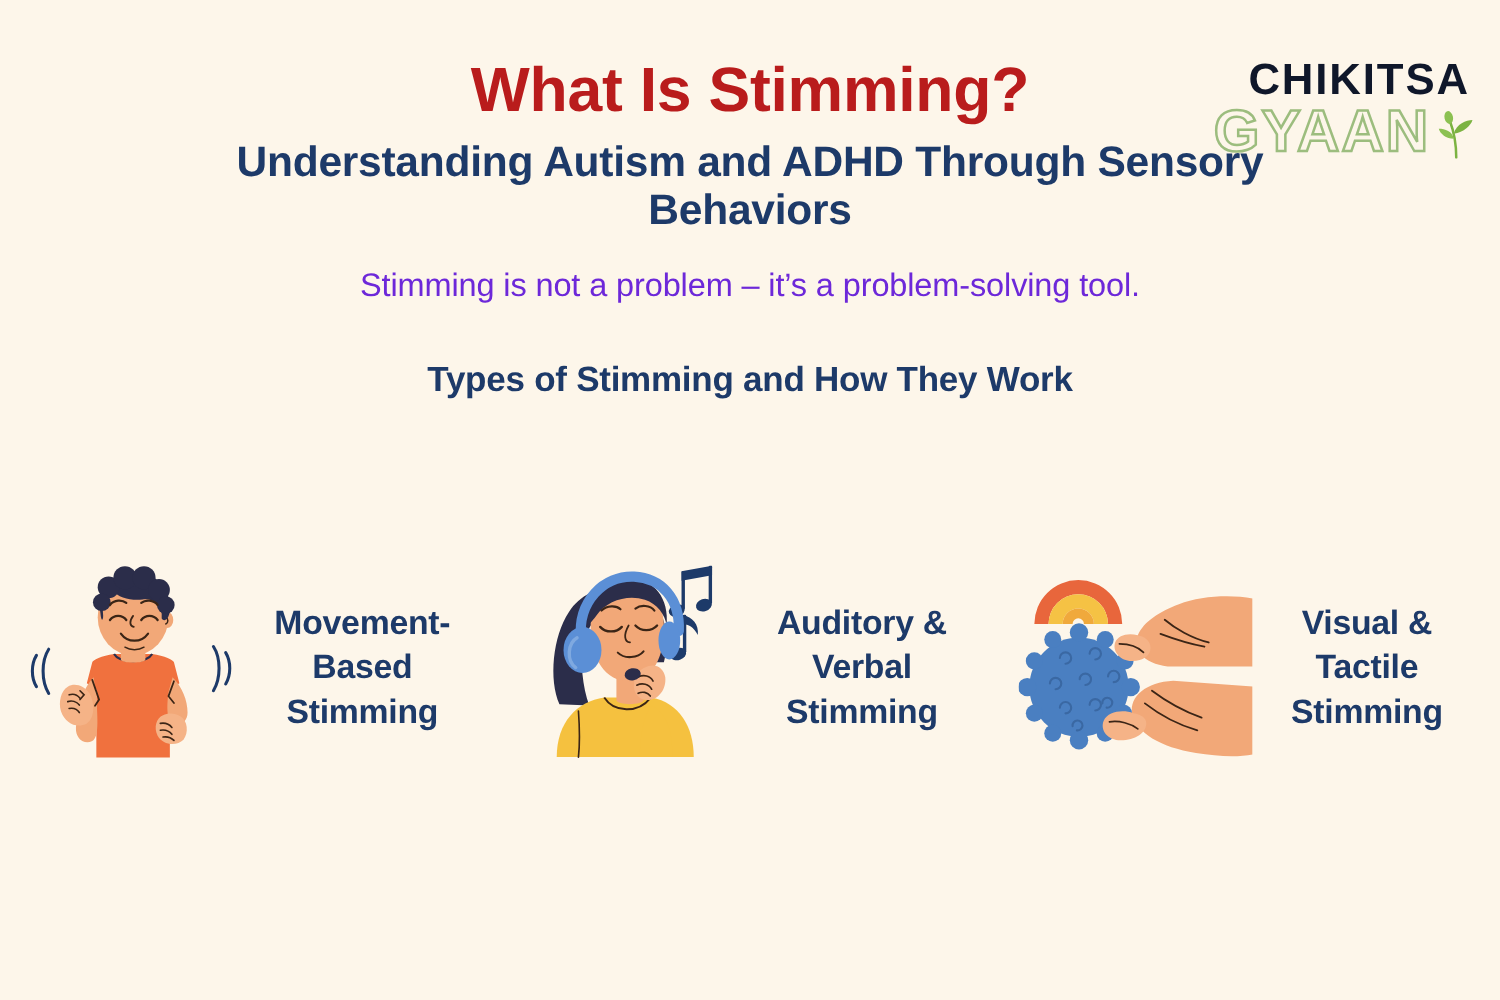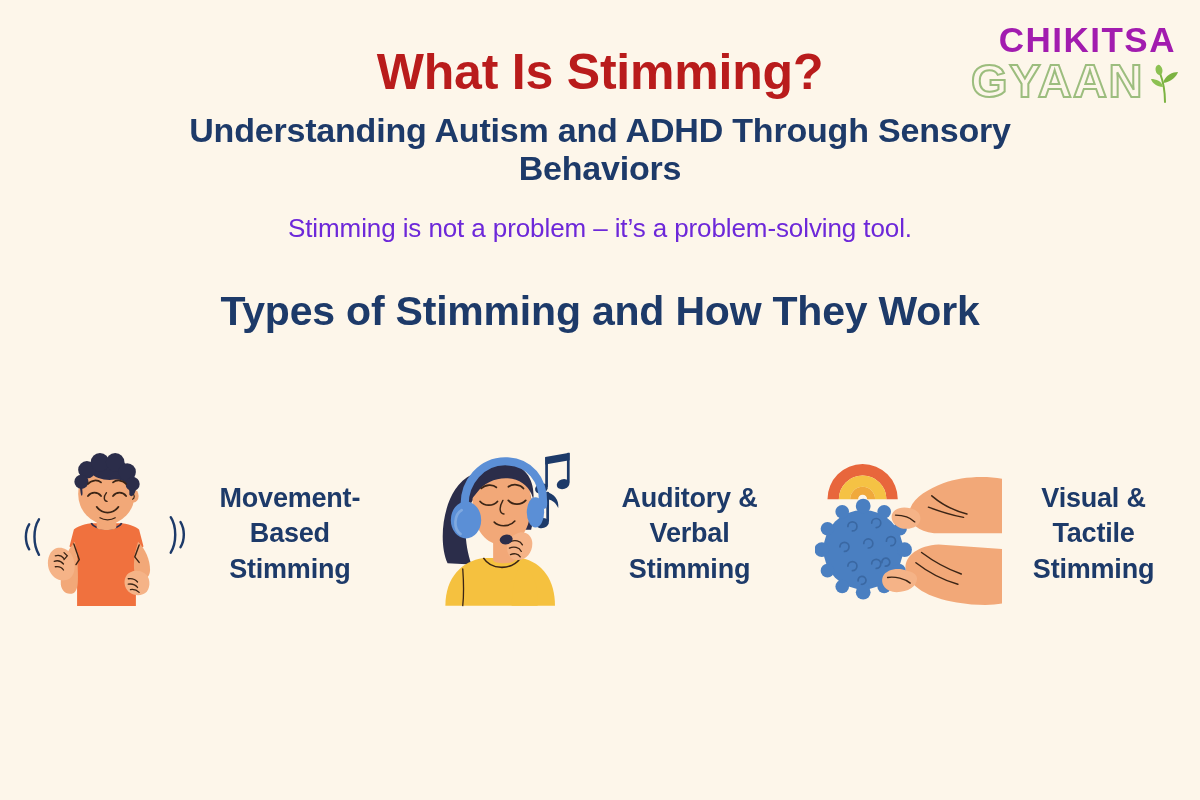--- a/index.html
+++ b/index.html
@@ -18,23 +18,24 @@
     right: 18px;
     width: 230px;
     height: 96px;
     text-align: right;
     line-height: 1;
   }
   #brand-logo .brand-top {
     font-size: 35px;
     font-weight: bold;
     letter-spacing: 1.5px;
-    color: #a21caf;
+    color: #0f172a;
     display: block;
     padding-right: 6px;
+    margin-top: 24px;
   }
   #brand-logo .brand-bottom {
     font-size: 47px;
     font-weight: bold;
     letter-spacing: 1.5px;
     color: transparent;
     -webkit-text-stroke: 2px #9cbd7e;
     display: inline-block;
     padding-right: 2px;
   }
@@ -70,21 +71,21 @@
     padding: 0 180px;
     letter-spacing: -0.2px;
   }
   #tagline {
     font-size: 26px;
     color: #6d28d9;
     margin-top: 26px;
     letter-spacing: -0.1px;
   }
   #section-heading {
-    font-size: 41px;
+    font-size: 28px;
     font-weight: bold;
     color: #1d3a69;
     margin-top: 44px;
     letter-spacing: -0.2px;
   }
 
   
   #cards-row {
     position: absolute;
     top: 382px;

